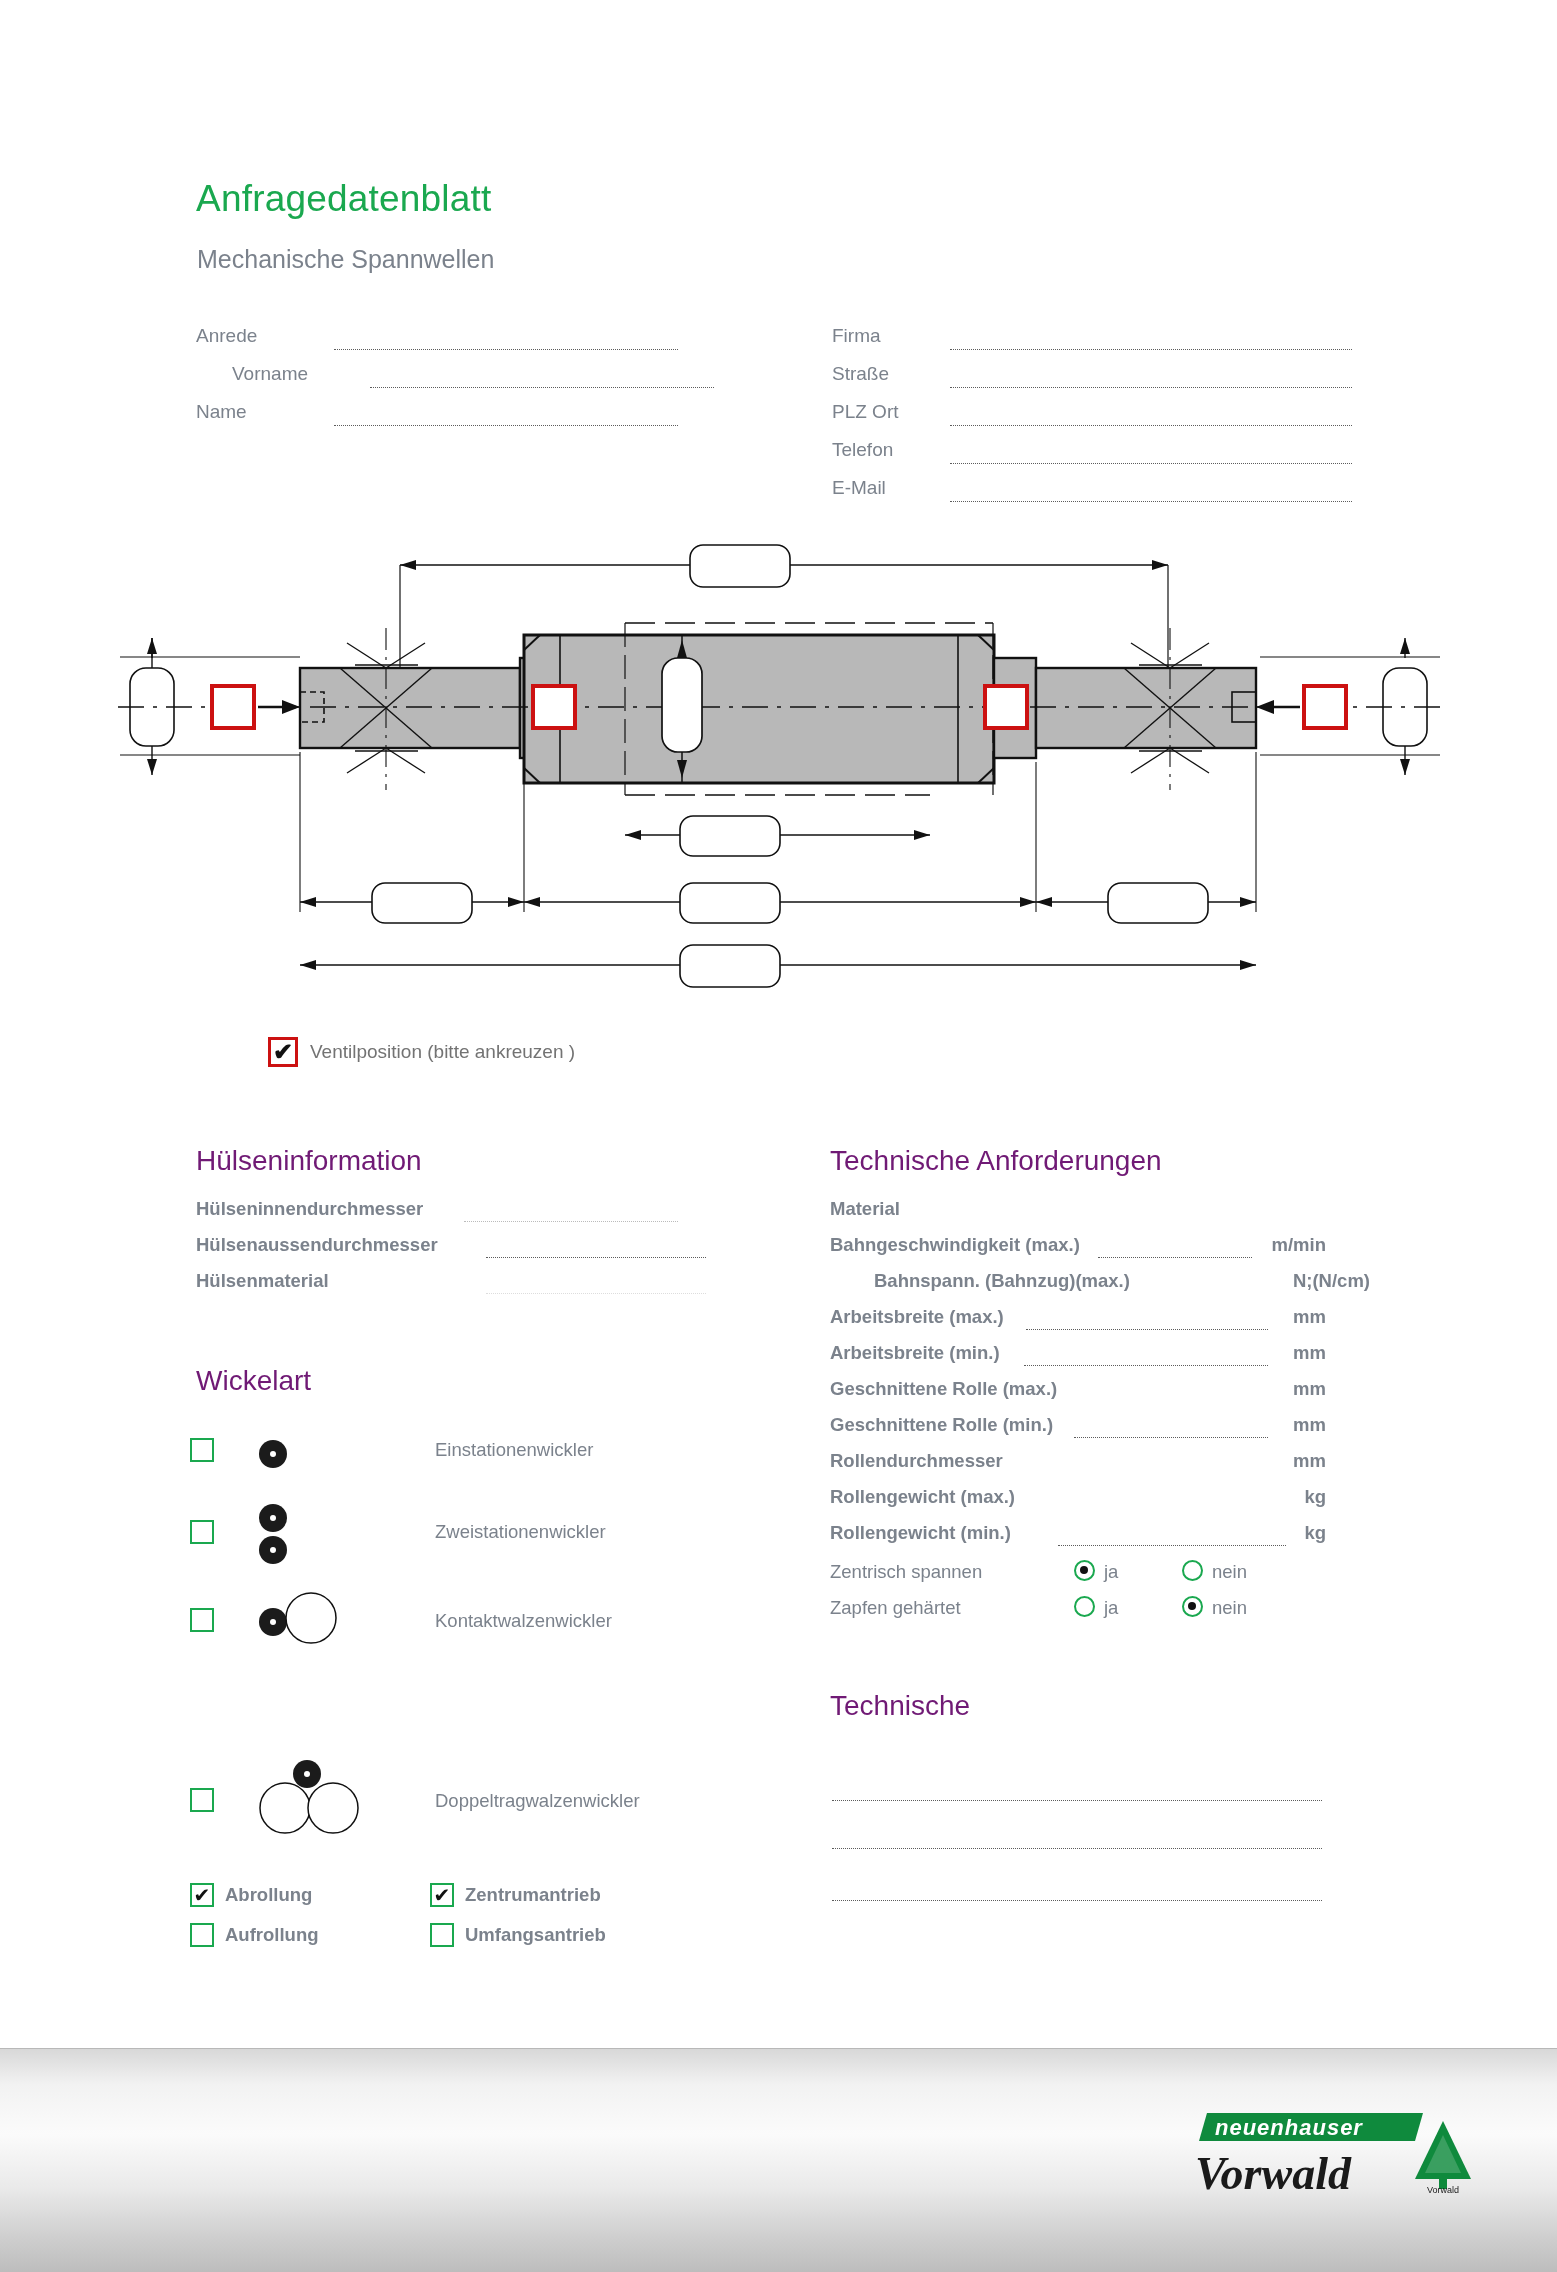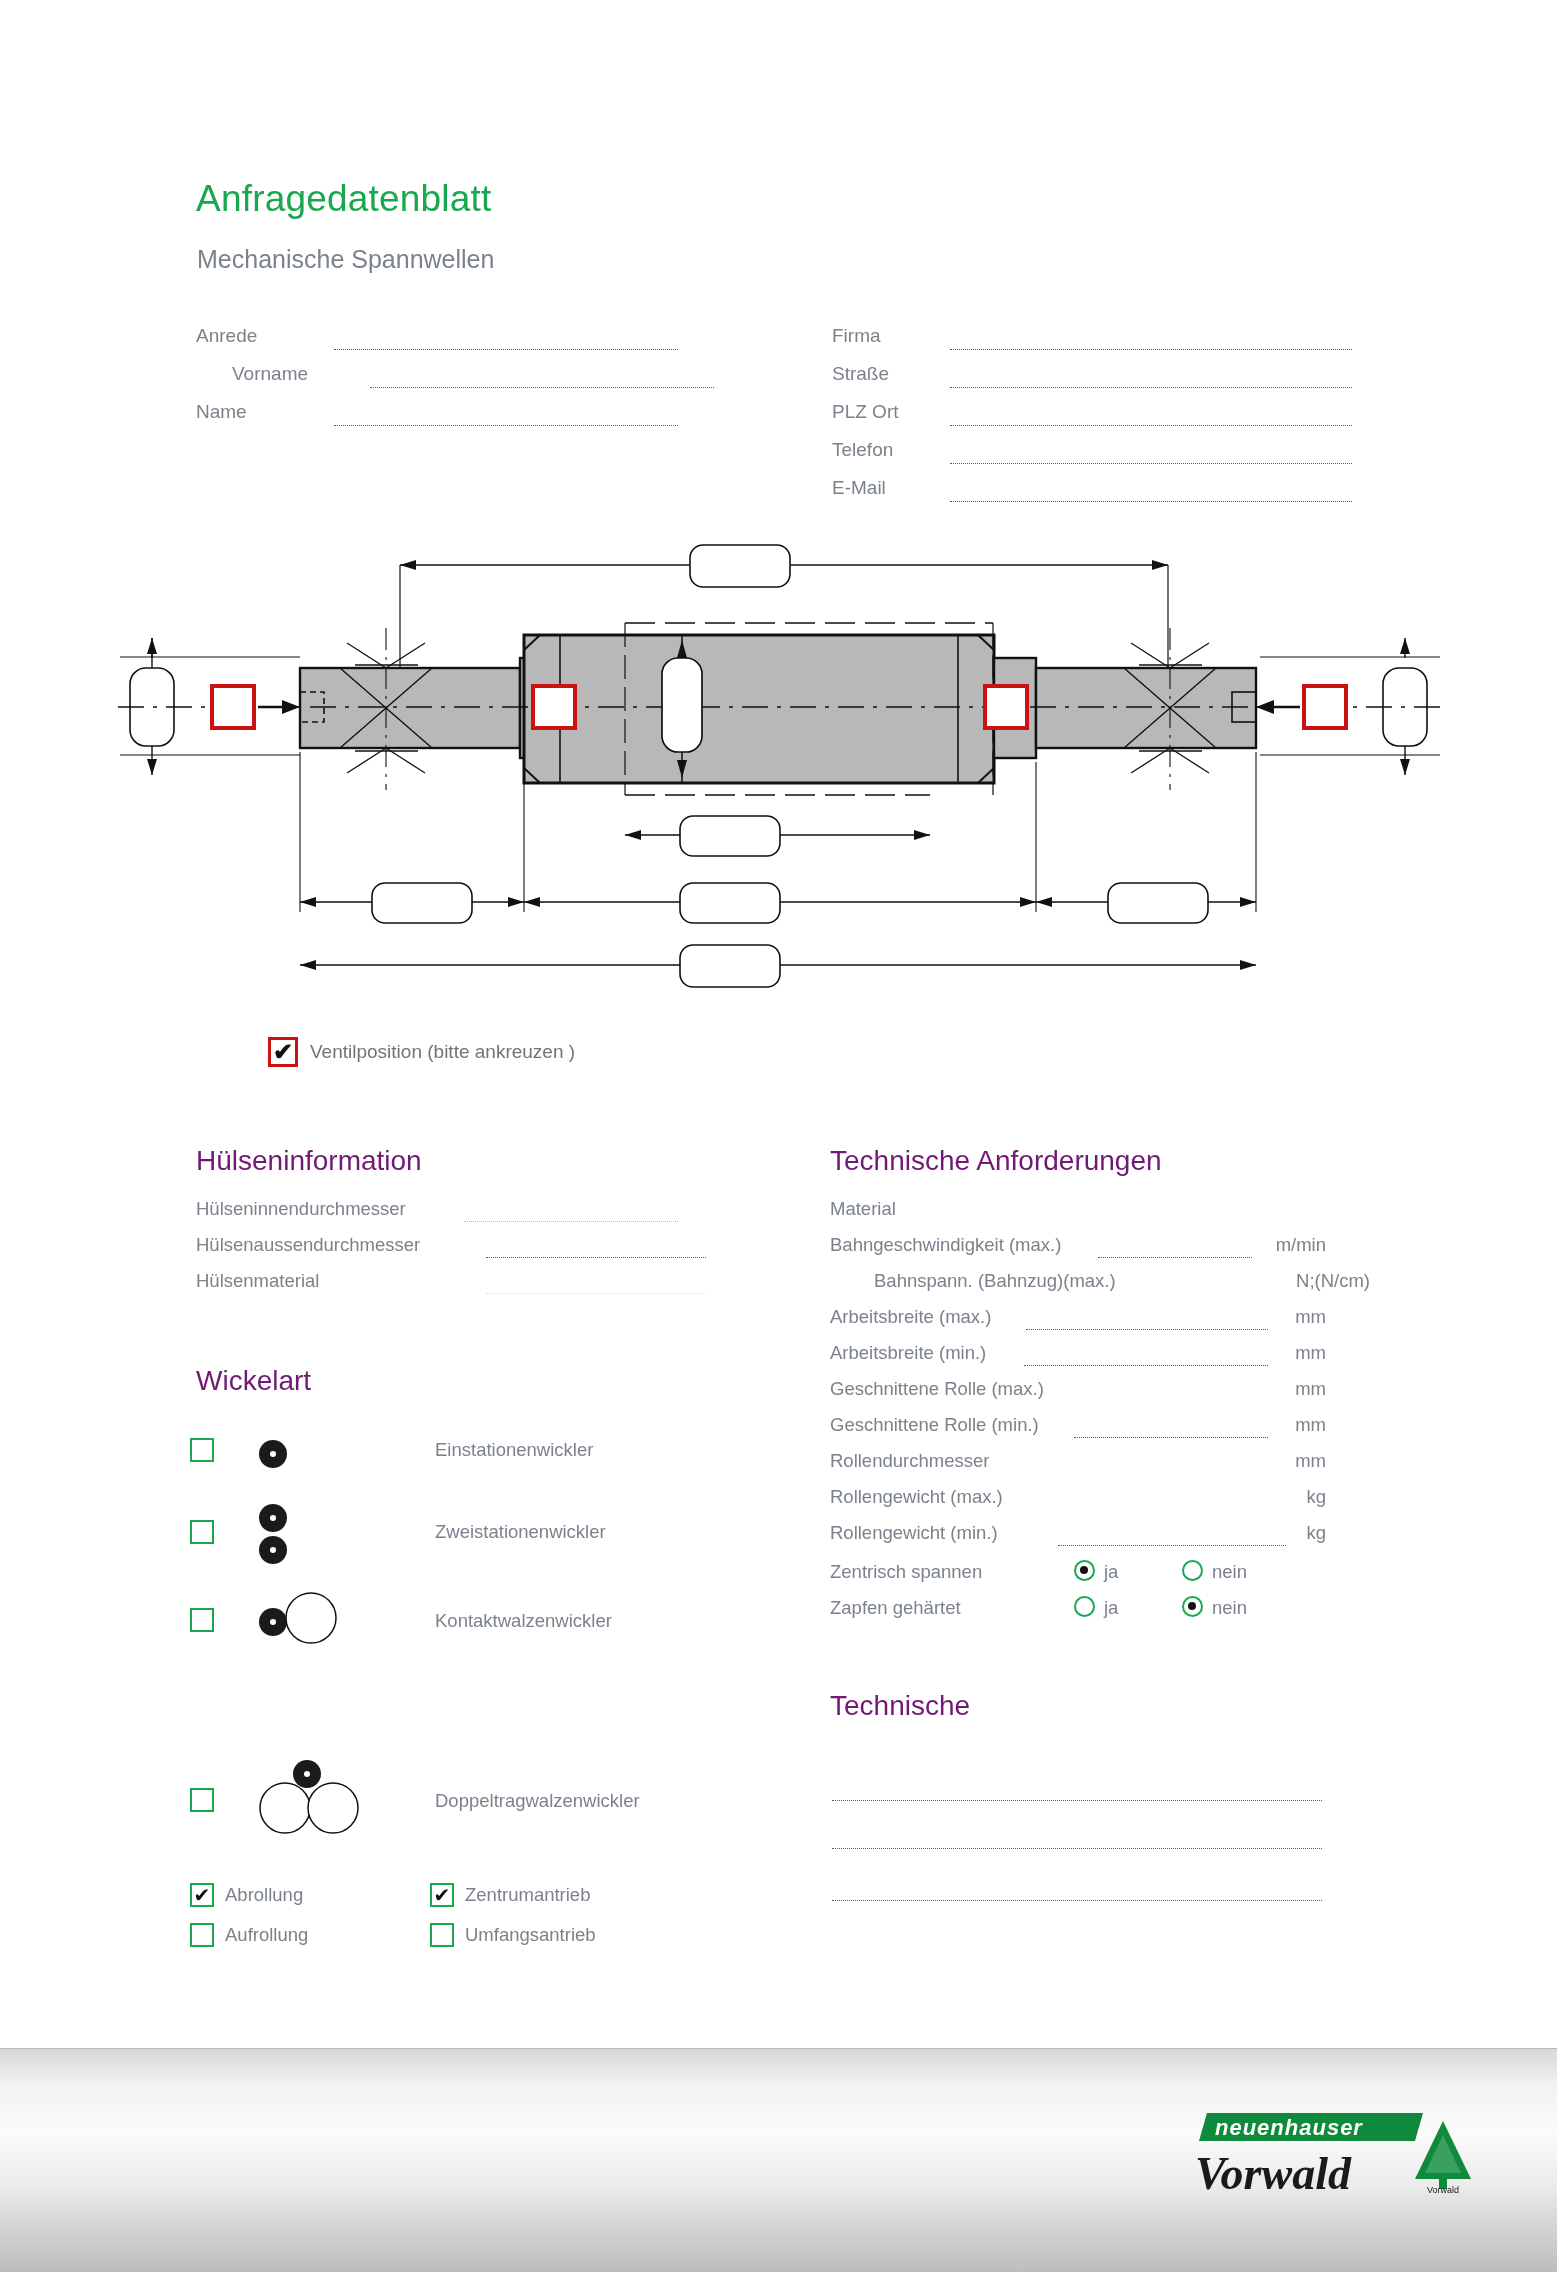--- a/index.html
+++ b/index.html
@@ -39,39 +39,39 @@
     width: 30px; height: 30px; border: 3px solid #cc1111; background: #fff;
     display: flex; align-items: center; justify-content: center;
     font-size: 24px; color: #111; line-height: 1; font-weight: bold;
   }
   .ventil-lbl { font-size: 19px; color: #737373; white-space: nowrap; }
 
   
   .sec-head { position: absolute; font-size: 28px; color: #701a75; white-space: nowrap; }
 
   
-  .row { position: absolute; height: 26px; }
+  .row { position: absolute; height: 26px; font-weight: bold; }
   .row .lbl { position: absolute; left: 0; top: 0; font-size: 18.5px; color: #7b828c; white-space: nowrap; }
   .row .rule { position: absolute; bottom: 2px; height: 0; border-bottom: 1px dotted #5c5c5c; }
   .row .unit { position: absolute; top: 0; font-size: 18.5px; color: #7b828c; white-space: nowrap; text-align: right; }
 
   
   .wick-item { position: absolute; left: 190px; height: 80px; }
   .chk {
     position: absolute; left: 0; width: 24px; height: 24px;
     border: 2.5px solid #1aa84f; background: #fff;
     display: flex; align-items: center; justify-content: center;
     font-size: 20px; line-height: 1; color: #111;
   }
   .wick-ico { position: absolute; left: 55px; }
   .wick-lbl { position: absolute; left: 245px; font-size: 18.5px; color: #7b828c; white-space: nowrap; }
 
   
   .cbpair { position: absolute; height: 30px; display: flex; align-items: center; gap: 11px; }
-  .cbpair .cblbl { font-size: 18.5px; color: #7b828c; white-space: nowrap; }
+  .cbpair .cblbl { font-size: 18.5px; color: #7b828c; white-space: nowrap; font-weight: bold; }
 
   
   .radio-row { position: absolute; height: 30px; }
   .radio-row .rlbl { position: absolute; left: 0; top: 3px; font-size: 18.5px; color: #7b828c; white-space: nowrap; }
   .rad {
     position: absolute; width: 21px; height: 21px; border-radius: 50%;
     border: 2.5px solid #1aa84f; background: #fff;
   }
   .rad.on::after {
     content: ""; position: absolute; left: 4px; top: 4px;

